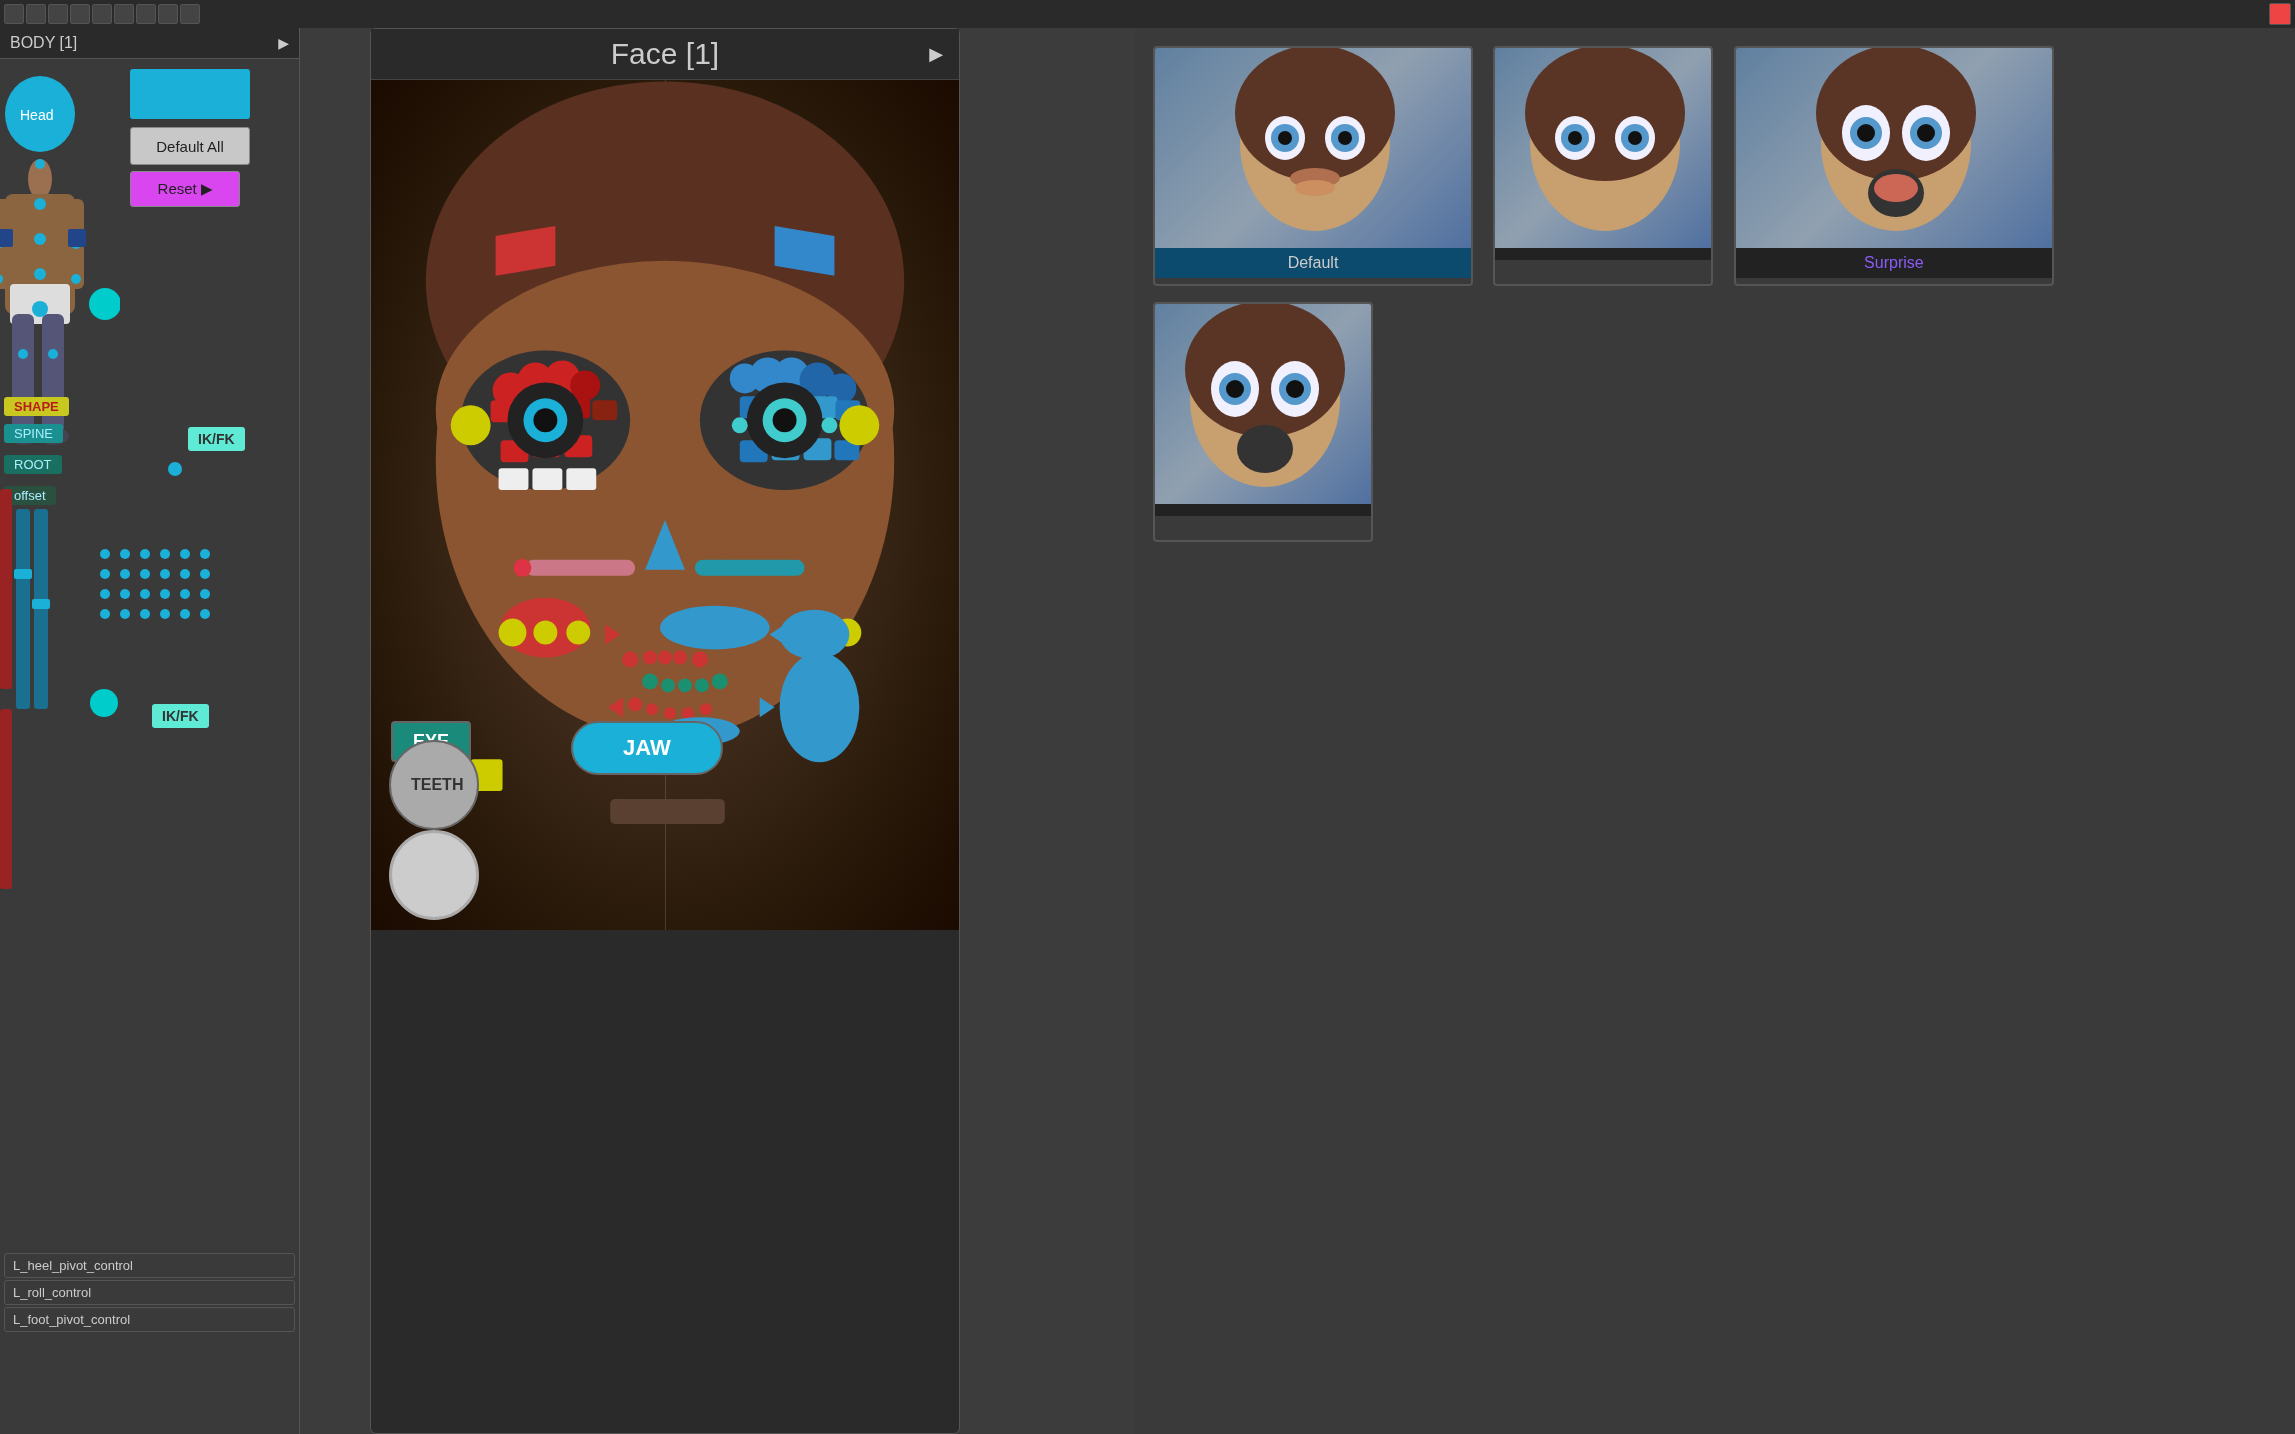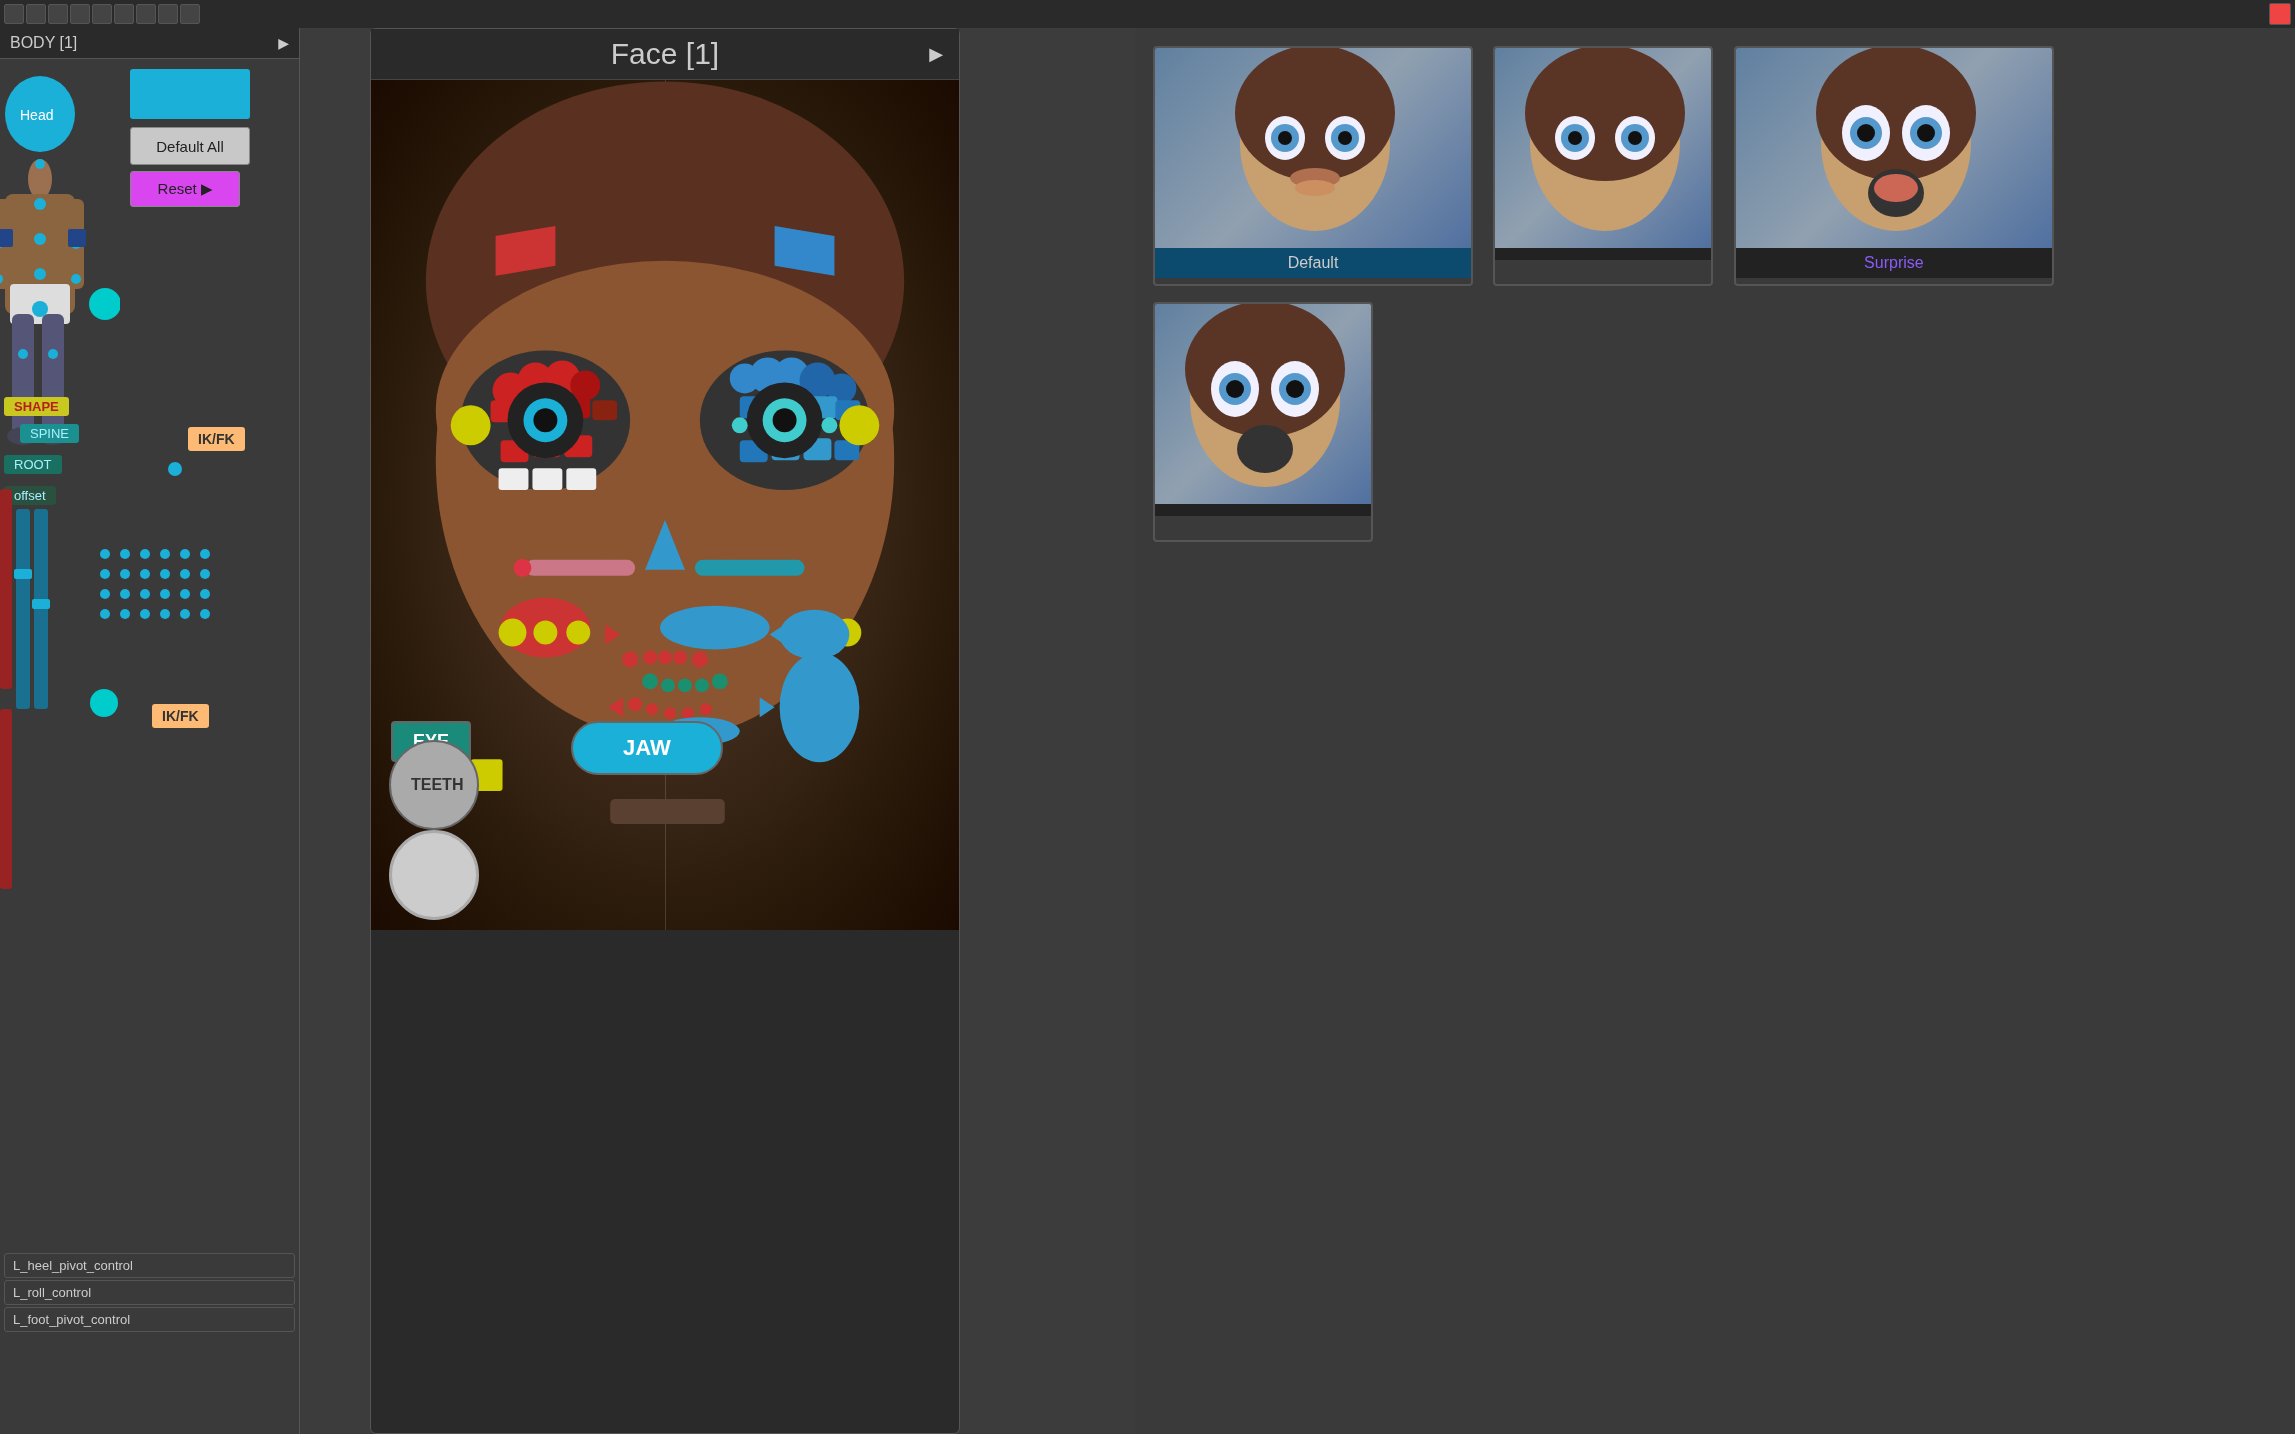--- a/index.html
+++ b/index.html
@@ -113,21 +113,21 @@
       cursor: pointer;
       display: flex;
       align-items: center;
       justify-content: center;
       gap: 4px;
     }
 
     
     .ikfk-btn {
       position: absolute;
-      background: #fdba74;
+      background: #5eead4;
       color: #333;
       border: none;
       border-radius: 3px;
       padding: 4px 10px;
       font-size: 14px;
       font-weight: bold;
       cursor: pointer;
     }
     .control-label {
       background: #3a3a3a;
@@ -297,21 +297,21 @@
       <rect x="-5" y="165" width="18" height="18" rx="2" fill="#224488"></rect>
       <rect x="68" y="165" width="18" height="18" rx="2" fill="#224488"></rect>
 
       <circle cx="76" cy="215" r="5" fill="#1ab0d8"></circle>
     </svg>
 
     <div style="position:absolute;top:338px;left:4px;">
       <span style="background:#c8c820;color:#b91c1c;padding:2px 10px;border-radius:3px;font-size:13px;font-weight:bold;">SHAPE</span>
     </div>
     <div style="position:absolute;top:365px;left:4px;">
-      <span style="background:#1a9090;color:#aef;padding:2px 10px;border-radius:3px;font-size:13px;margin-left:16px;">SPINE</span>
+      <span style="background:#1a9090;color:#aef;padding:2px 10px;border-radius:3px;font-size:13px;">SPINE</span>
     </div>
     <div style="position:absolute;top:396px;left:4px;">
       <span style="background:#1a7060;color:#aef;padding:2px 10px;border-radius:3px;font-size:13px;">ROOT</span>
     </div>
     <div style="position:absolute;top:427px;left:4px;">
       <span style="background:#2a5040;color:#aef;padding:2px 10px;border-radius:3px;font-size:13px;">offset</span>
     </div>
 
     <button class="ikfk-btn" style="top:368px;left:188px;">
       <span>IK/FK</span>

